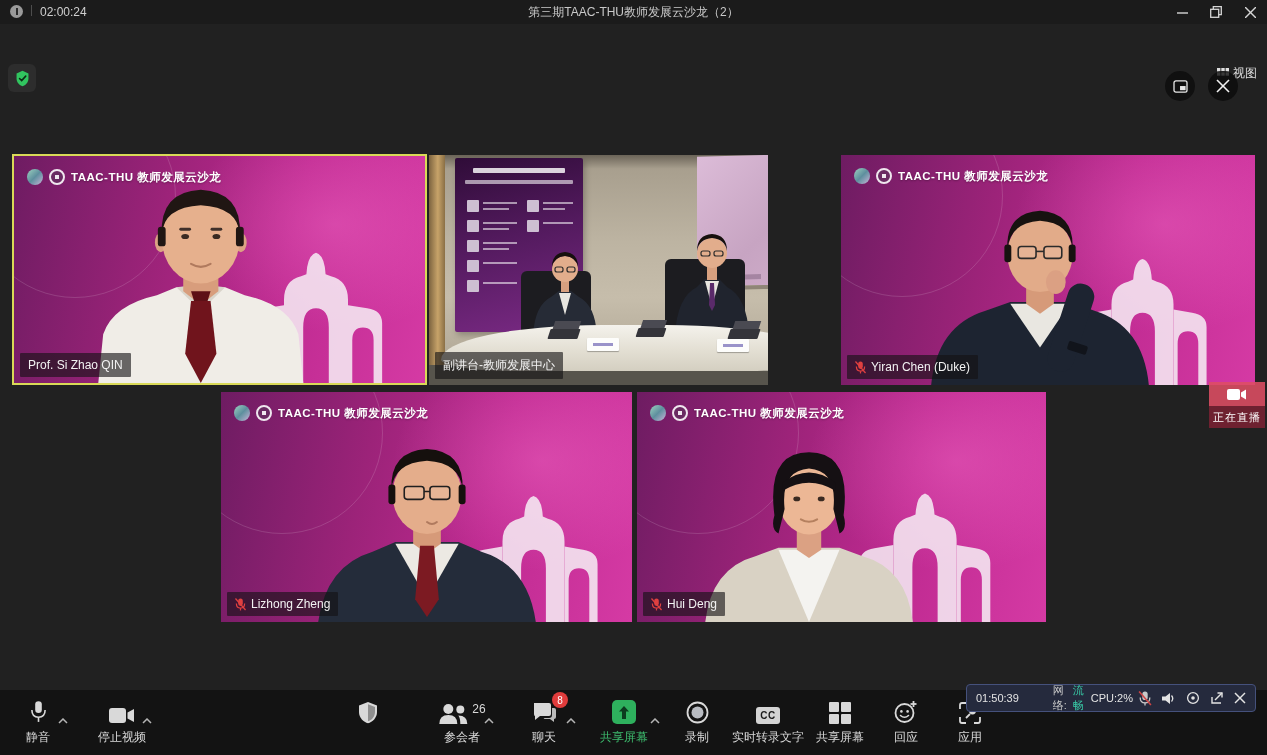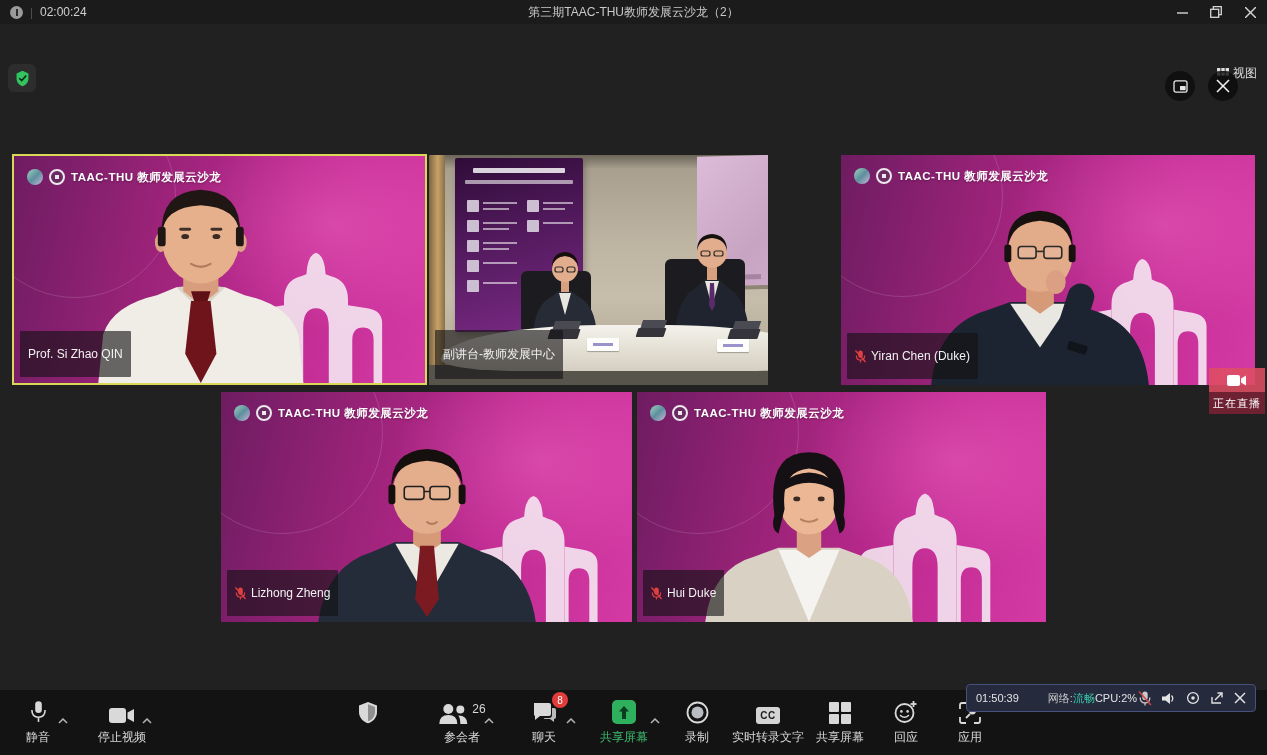--- a/index.html
+++ b/index.html
@@ -2,21 +2,21 @@
 <html><head>
 <meta charset="utf-8">
 <style>
   html,body{margin:0;padding:0;background:#000;}
   .app{position:relative;width:1267px;height:755px;overflow:hidden;
        font-family:"Liberation Sans",sans-serif;background:#212121;
        -webkit-font-smoothing:antialiased;}
   
   .titlebar{position:absolute;left:0;top:0;width:100%;height:24px;background:#1b1b1b;
             display:flex;align-items:center;color:#cfcfcf;font-size:12px;z-index:50;}
-  .tb-left{display:flex;align-items:flex-end;gap:8px;padding-left:10px;}
+  .tb-left{display:flex;align-items:flex-start;gap:8px;padding-left:10px;}
   .info-dot{width:13px;height:13px;border-radius:50%;background:#9a9a9a;position:relative;}
   .info-dot::after{content:"";position:absolute;left:5.5px;top:5px;width:2px;height:5px;background:#2b2b2b;}
   .info-dot::before{content:"";position:absolute;left:5.5px;top:2.5px;width:2px;height:2px;background:#2b2b2b;}
   .tb-sep{width:1px;height:11px;background:#4d4d4d;}
   .tb-title{position:absolute;left:0;right:0;text-align:center;color:#c9c9c9;font-size:12px;pointer-events:none;}
   .tb-controls{margin-left:auto;display:flex;height:100%;z-index:2;}
   .wbtn{width:34px;height:100%;display:flex;align-items:center;justify-content:center;color:#d6d6d6;}
   .wbtn svg{display:block;}
   
   .stage{position:absolute;left:0;top:24px;width:100%;height:666px;background:#212121;}
@@ -36,21 +36,21 @@
       border:1px solid rgba(255,255,255,.14);border-radius:50%;}
   .brand{position:absolute;left:13px;top:13px;display:flex;align-items:center;gap:6px;z-index:5;}
   .logo1{width:16px;height:16px;border-radius:50%;
          background:linear-gradient(135deg,#9fd3c0 0%,#5e8f9e 50%,#c9b6d8 100%);display:inline-block;}
   .logo2{width:16px;height:16px;border-radius:50%;border:2px solid #efe7ee;box-sizing:border-box;
          background:radial-gradient(circle at 50% 50%, #efe7ee 25%, #6a2a62 26%);display:inline-block;}
   .brand-text{color:#fff;font-size:11.5px;font-weight:bold;letter-spacing:.5px;text-shadow:0 1px 2px rgba(0,0,0,.3);}
   .gate{position:absolute;bottom:0;opacity:.85;z-index:1;}
   .person{position:absolute;bottom:0;z-index:2;}
   .nametag{position:absolute;left:6px;bottom:6px;background:rgba(20,18,20,.62);color:#f2f2f2;
-           font-size:12px;padding:16px 8px;display:flex;align-items:center;gap:5px;z-index:6;border-radius:1px;}
+           font-size:12px;padding:5px 8px;display:flex;align-items:center;gap:5px;z-index:6;border-radius:1px;}
   
   .room{background:linear-gradient(180deg,#6b6458 0%,#a89f8e 6%,#bdb4a2 38%,#c6bdab 62%,#aaa18f 100%);}
   .pillar{position:absolute;top:0;height:100%;background:linear-gradient(90deg,#7d6440 0%,#c7a369 55%,#8a6f45 100%);z-index:1;}
   .poster{position:absolute;left:26px;top:3px;width:128px;height:174px;border-radius:2px;z-index:2;
           background:linear-gradient(165deg,#2f0c38 0%,#531a5e 45%,#7b2a85 100%);box-shadow:2px 3px 6px rgba(0,0,0,.25);}
   .poster .p-bar{position:absolute;background:rgba(255,255,255,.82);border-radius:1px;}
   .poster .p-ph{position:absolute;width:12px;height:12px;background:#cdbfd2;border-radius:1px;}
   .poster .p-ln{position:absolute;height:2px;background:rgba(255,255,255,.55);}
   .poster .p-qr{position:absolute;right:8px;bottom:8px;width:13px;height:13px;background:#e9e9e9;
           box-shadow:inset 0 0 0 2px #777;}
@@ -62,42 +62,42 @@
   .chair{position:absolute;background:#1c1c20;border-radius:6px 6px 0 0;z-index:2;}
   .room-person{position:absolute;z-index:3;}
   .rtable{position:absolute;left:12px;bottom:14px;width:386px;height:46px;z-index:4;
           background:linear-gradient(180deg,#f4f2ec 0%,#e3dfd3 55%,#d4cfc1 100%);
           border-radius:50% 50% 24% 24% / 90% 90% 30% 30%;}
   .laptop{position:absolute;z-index:5;background:#34343a;transform:skewX(-18deg);border-radius:1px;}
   .laptop::after{content:"";position:absolute;left:2px;top:-8px;width:86%;height:8px;background:#4a4a52;}
   .namecard{position:absolute;z-index:6;background:#fdfdfb;border-radius:1px;box-shadow:0 1px 1px rgba(0,0,0,.3);}
   .namecard::after{content:"";position:absolute;left:18%;top:38%;width:64%;height:3px;background:#9a93c9;}
   
-  .live{position:absolute;left:1209px;top:368px;width:56px;height:29px;z-index:45;}
+  .live{position:absolute;left:1209px;top:382px;width:56px;height:29px;z-index:45;}
   .live-cam{height:24px;background:rgba(222,77,99,.88);display:flex;align-items:center;justify-content:center;}
   .live-text{height:22px;background:#6e2130;color:#fff;font-size:11px;display:flex;align-items:center;justify-content:center;letter-spacing:1px;}
   
   .toolbar{position:absolute;left:0;top:690px;width:100%;height:65px;background:#131313;z-index:30;}
   .titem{position:absolute;top:9px;transform:translateX(-50%);display:flex;flex-direction:column;
          align-items:center;gap:5px;color:#d9d9d9;font-size:12px;white-space:nowrap;}
   .ticon{height:25px;display:flex;align-items:flex-end;justify-content:center;}
   .caret{position:absolute;top:20px;color:#b5b5b5;}
   .pcount{font-size:12px;color:#d9d9d9;margin-left:4px;position:relative;top:-8px;}
   .badge{position:absolute;top:-7px;right:-12px;min-width:16px;height:16px;border-radius:8px;background:#e03c3c;
          color:#fff;font-size:10px;display:flex;align-items:center;justify-content:center;padding:0 3px;box-sizing:border-box;}
   .share-ico{width:24px;height:24px;border-radius:5px;background:#2eb05d;display:flex;align-items:center;justify-content:center;}
   .share-label{color:#3dbd6e;}
   .cc-ico{width:24px;height:17px;border-radius:3px;background:#d4d4d4;color:#1a1a1a;font-size:10px;
           font-weight:bold;display:flex;align-items:center;justify-content:center;letter-spacing:.5px;}
   .grid4{display:grid;grid-template-columns:10px 10px;grid-template-rows:10px 10px;gap:2px;}
   .grid4 span{background:#d9d9d9;border-radius:1px;}
   
   .stats{position:absolute;left:966px;top:684px;width:290px;height:28px;box-sizing:border-box;z-index:40;
          background:#252a3d;border:1px solid #45517c;border-radius:4px;display:flex;align-items:center;
-         padding:0 9px;font-size:11px;color:#e3e3e3;}
+         padding:0 9px;gap:5px;font-size:11px;color:#e3e3e3;}
   .net-ok{color:#38c9a6;}
   .stats-icons{margin-left:auto;display:flex;align-items:center;gap:10px;}
   .stats-icons svg{display:block;}
 </style>
 </head>
 <body>
 
 <div class="app">
 
   <div class="titlebar">
@@ -352,21 +352,21 @@
           <ellipse cx="142" cy="54" rx="3.4" ry="2.4" fill="#3a2a22"></ellipse>
         <path d="M122,74 Q130,79 138,74" stroke="#b5805f" stroke-width="2" fill="none" stroke-linecap="round"></path>
       </svg>
       <div class="nametag">
         <svg width="11" height="13" viewBox="0 0 12 14">
           <rect x="3.5" y="0.5" width="5" height="8" rx="2.5" fill="#e04040"></rect>
           <path d="M1.5,6 Q1.5,11 6,11 Q10.5,11 10.5,6" fill="none" stroke="#e04040" stroke-width="1.3"></path>
           <line x1="6" y1="11" x2="6" y2="13.5" stroke="#e04040" stroke-width="1.3"></line>
           <line x1="0.5" y1="0.5" x2="11.5" y2="13" stroke="#e04040" stroke-width="1.4"></line>
         </svg>
-        <span>Hui Duke</span>
+        <span>Hui Deng</span>
       </div>
     </div>
   </div>
 
   <div class="live">
     <div class="live-cam">
       <svg width="20" height="13" viewBox="0 0 20 13" fill="#fff">
           <rect x="0" y="1" width="13" height="11" rx="2"></rect>
           <path d="M14,4.5 L19,1.5 V11.5 L14,8.5 Z"></path>
         </svg>

